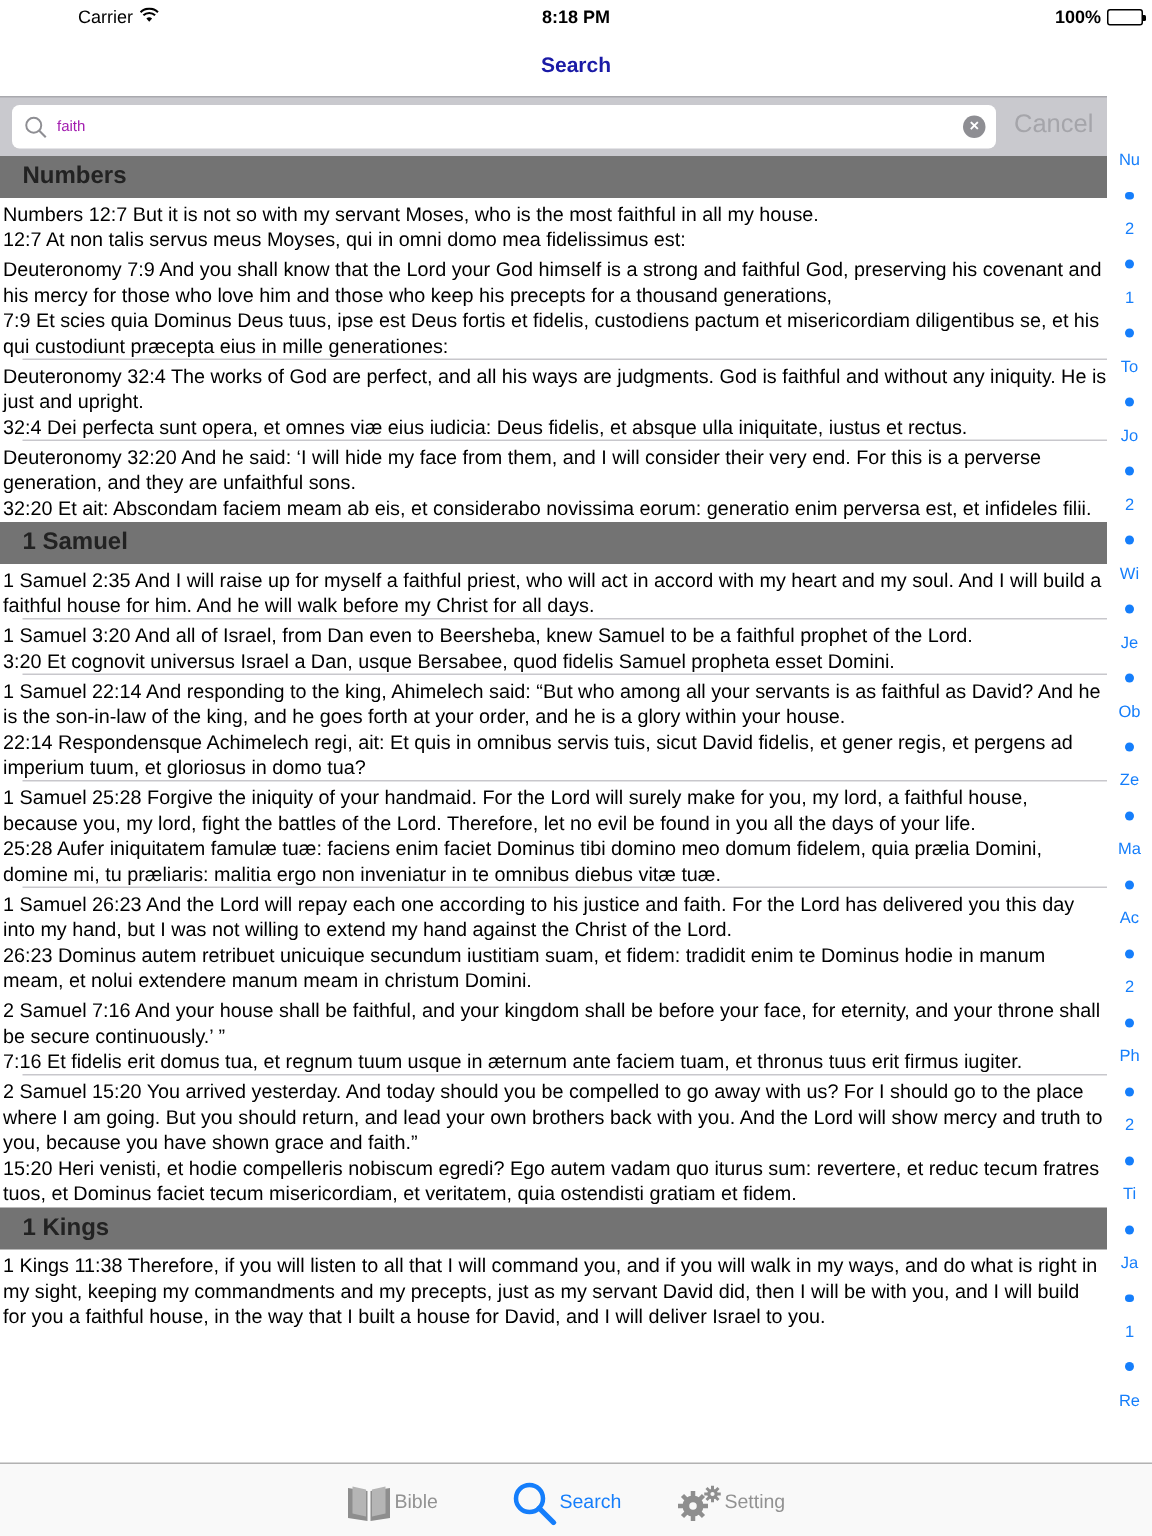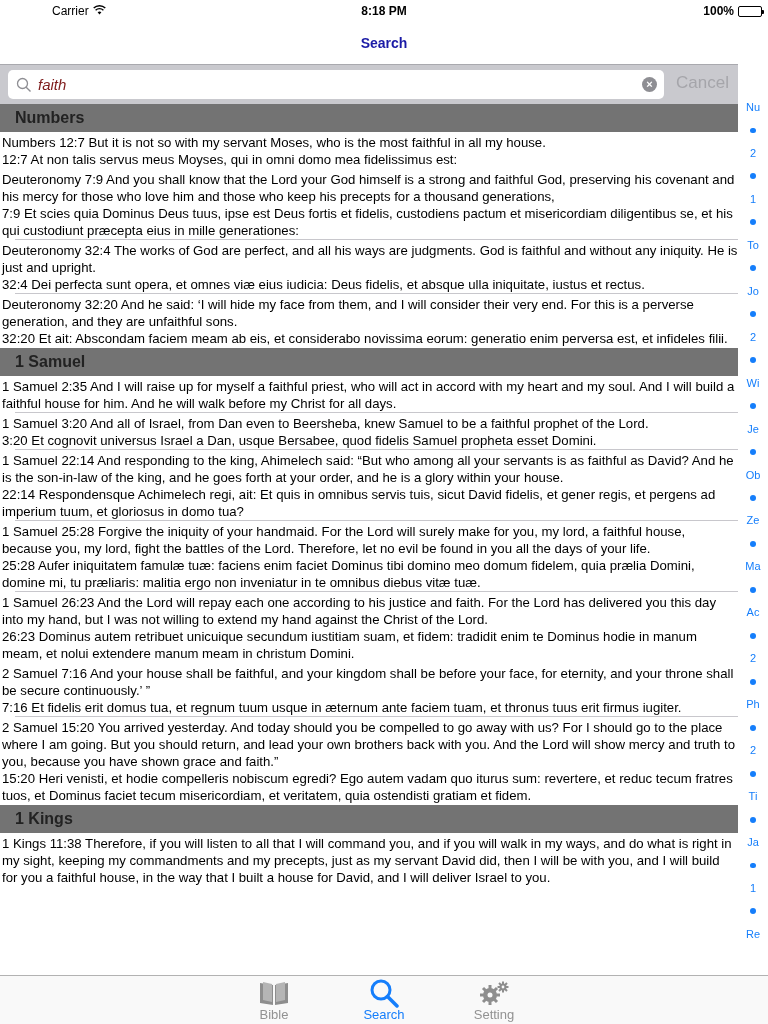--- a/index.html
+++ b/index.html
@@ -16,40 +16,40 @@
   .battery-shape::after { content: ""; position: absolute; right: -3px; top: 3px; width: 2px; height: 4px; background: #000; border-radius: 0 1px 1px 0; }
 
   
   .nav-bar { position: absolute; top: 22px; left: 0; width: 768px; height: 42px; text-align: center; }
   .nav-bar .title { font-size: 14px; font-weight: bold; color: #1a1aa6; line-height: 42px; }
 
   
   .search-bar { position: absolute; top: 64px; left: 0; width: 738px; height: 40px; background: #c9c9ce; border-top: 1px solid #a9a9ae; }
   .search-field { position: absolute; left: 8px; top: 5px; width: 656px; height: 29px; background: #fff; border-radius: 5px; display: flex; align-items: center; }
   .search-field .mag { margin-left: 8px; width: 16px; height: 16px; position: relative; }
-  .search-field input { border: none; outline: none; background: transparent; font-family: "Liberation Sans", sans-serif; font-size: 15px; margin-left: 6px; flex: 1; color: #7f1d1d; font-style: italic; }
+  .search-field input { border: none; outline: none; background: transparent; font-family: "Liberation Sans", sans-serif; font-size: 10px; margin-left: 6px; flex: 1; color: #a21caf; }
   .search-field .clear { width: 15px; height: 15px; border-radius: 50%; background: #8e8e93; color: #fff; font-size: 11px; font-weight: bold; display: flex; align-items: center; justify-content: center; margin-right: 7px; line-height: 1; }
   .cancel-btn { position: absolute; left: 676px; top: 8px; font-size: 17px; color: #a5a5aa; background: none; border: none; font-family: "Liberation Sans", sans-serif; cursor: pointer; }
 
   
   .results { position: absolute; top: 104px; left: 0; width: 738px; height: 871px; overflow: hidden; }
   .section-header { height: 28px; background: #737373; font-size: 16px; font-weight: bold; color: #222; padding-left: 15px; line-height: 28px; }
   .result-row { position: relative; font-size: 13.2px; line-height: 17px; padding: 2px 0 1px 2px; white-space: normal; }
   .result-row .line { display: block; }
   .result-row::after { content: ""; position: absolute; left: 15px; right: 0; bottom: 0; height: 1px; background: #c8c7cc; }
   .result-row.last::after { display: none; }
 
   
   .section-index { position: absolute; top: 96px; right: 0; width: 30px; height: 850px; display: flex; flex-direction: column; align-items: center; }
   .section-index .idx { font-size: 11px; color: #157efb; height: 23px; line-height: 23px; text-align: center; cursor: pointer; }
   .section-index .dot { width: 6px; height: 6px; border-radius: 50%; background: #157efb; margin: 8.5px 0; cursor: pointer; }
 
   
   .tab-bar { position: absolute; bottom: 0; left: 0; width: 768px; height: 49px; background: #f9f9f9; border-top: 1px solid #b2b2b2; display: flex; justify-content: center; gap: 20px; }
-  .tab { width: 90px; display: flex; flex-direction: column; align-items: center; cursor: pointer; }
+  .tab { width: 90px; display: flex; flex-direction: row; align-items: center; cursor: pointer; }
   .tab .tab-icon { width: 34px; height: 28px; margin-top: 3px; display: flex; align-items: center; justify-content: center; }
   .tab .tab-label { font-size: 13px; color: #929292; margin-top: 0; }
   .tab.active .tab-label { color: #157efb; }
 </style>
 </head>
 <body>
 
 <div class="status-bar">
   <div class="carrier">
     <span>Carrier</span>

